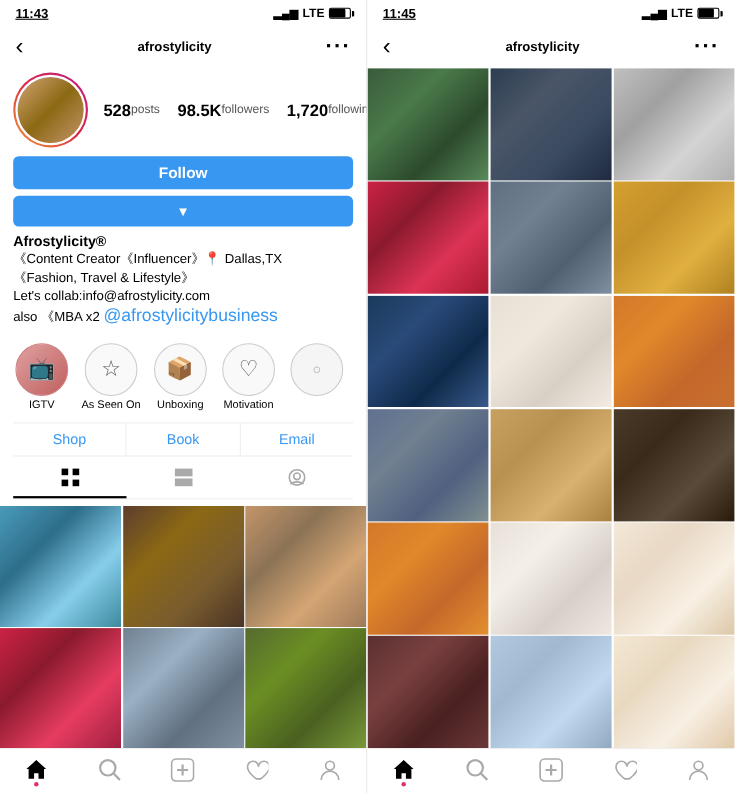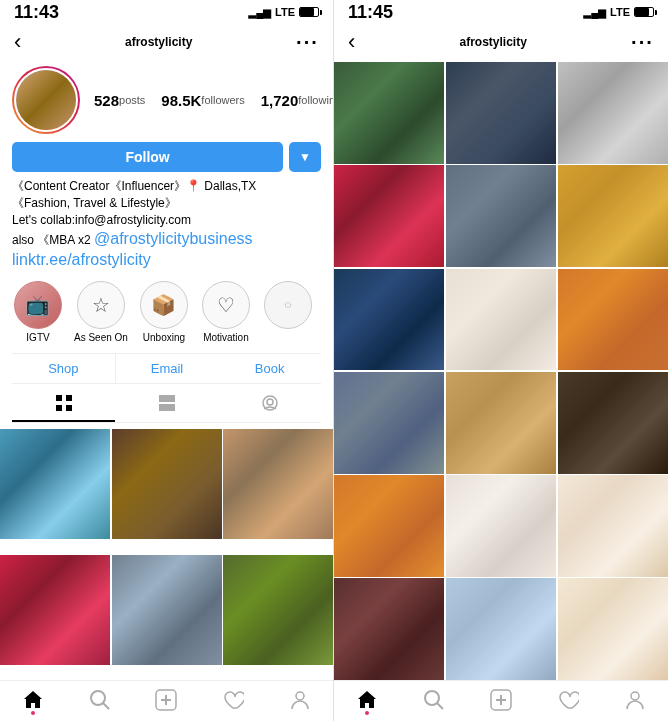--- a/index.html
+++ b/index.html
@@ -26,21 +26,21 @@
     
     .status-bar {
       display: flex;
       justify-content: space-between;
       align-items: center;
       padding: 6px 14px 4px;
       font-size: 12px;
       font-weight: 600;
       height: 22px;
     }
-    .status-time { font-size: 18px; font-weight: 700; }
+    .status-time { font-size: 12px; font-weight: 700; text-decoration: underline; }
     .status-icons { display: flex; align-items: center; gap: 4px; font-size: 11px; }
     .battery-icon {
       width: 20px; height: 10px; border: 1.5px solid #000; border-radius: 2px; position: relative; display: inline-block;
     }
     .battery-icon::after {
       content: ''; position: absolute; right: -4px; top: 2px; width: 2px; height: 5px; background: #000; border-radius: 0 1px 1px 0;
     }
     .battery-fill {
       width: 80%; height: 100%; background: #000; border-radius: 1px;
     }
@@ -122,20 +122,21 @@
     .stat-label {
       font-size: 11px;
       color: #555;
     }
 
     
     .follow-row {
       display: flex;
       gap: 6px;
       margin-bottom: 6px;
+      flex-direction: column;
     }
     .follow-btn {
       flex: 1;
       background: #3897f0;
       color: #fff;
       border: none;
       border-radius: 5px;
       padding: 7px 0;
       font-size: 14px;
       font-weight: 600;
@@ -382,27 +383,27 @@
         </div>
       </div>
     </div>
 
     <div class="follow-row">
       <button class="follow-btn">Follow</button>
       <button class="dropdown-btn">▼</button>
     </div>
 
     <div class="bio-section">
+      <div class="bio-name">Afrostylicity®</div>
       <div class="bio-text">《Content Creator《Influencer》📍 Dallas,TX</div>
       <div class="bio-text">《Fashion, Travel &amp; Lifestyle》</div>
       <div class="bio-text">Let's collab:info@afrostylicity.com</div>
       <div class="bio-text">
         <span>also 《MBA x2 </span><span class="bio-link">@afrostylicitybusiness</span>
       </div>
-      <div class="bio-link">linktr.ee/afrostylicity</div>
     </div>
 
     <div class="highlights">
       <div class="highlight-item">
         <div class="highlight-circle" style="background: linear-gradient(135deg, #e0a0a0, #c06060); border-color: #d08080;">
           <span>📺</span>
         </div>
         <span class="highlight-label">IGTV</span>
       </div>
       <div class="highlight-item">
@@ -426,22 +427,22 @@
       <div class="highlight-item">
         <div class="highlight-circle" style="background:#f5f5f5;">
           <span style="font-size:13px; color:#aaa;">○</span>
         </div>
         <span class="highlight-label"></span>
       </div>
     </div>
 
     <div class="action-tabs">
       <div class="action-tab">Shop</div>
+      <div class="action-tab">Book</div>
       <div class="action-tab" style="border-right:none;">Email</div>
-      <div class="action-tab">Book</div>
     </div>
 
     <div class="grid-tabs">
       <div class="grid-tab active">
         <svg width="18" height="18" viewBox="0 0 18 18" fill="none">
           <rect x="1" y="1" width="6" height="6" fill="#000"></rect>
           <rect x="11" y="1" width="6" height="6" fill="#000"></rect>
           <rect x="1" y="11" width="6" height="6" fill="#000"></rect>
           <rect x="11" y="11" width="6" height="6" fill="#000"></rect>
         </svg>

